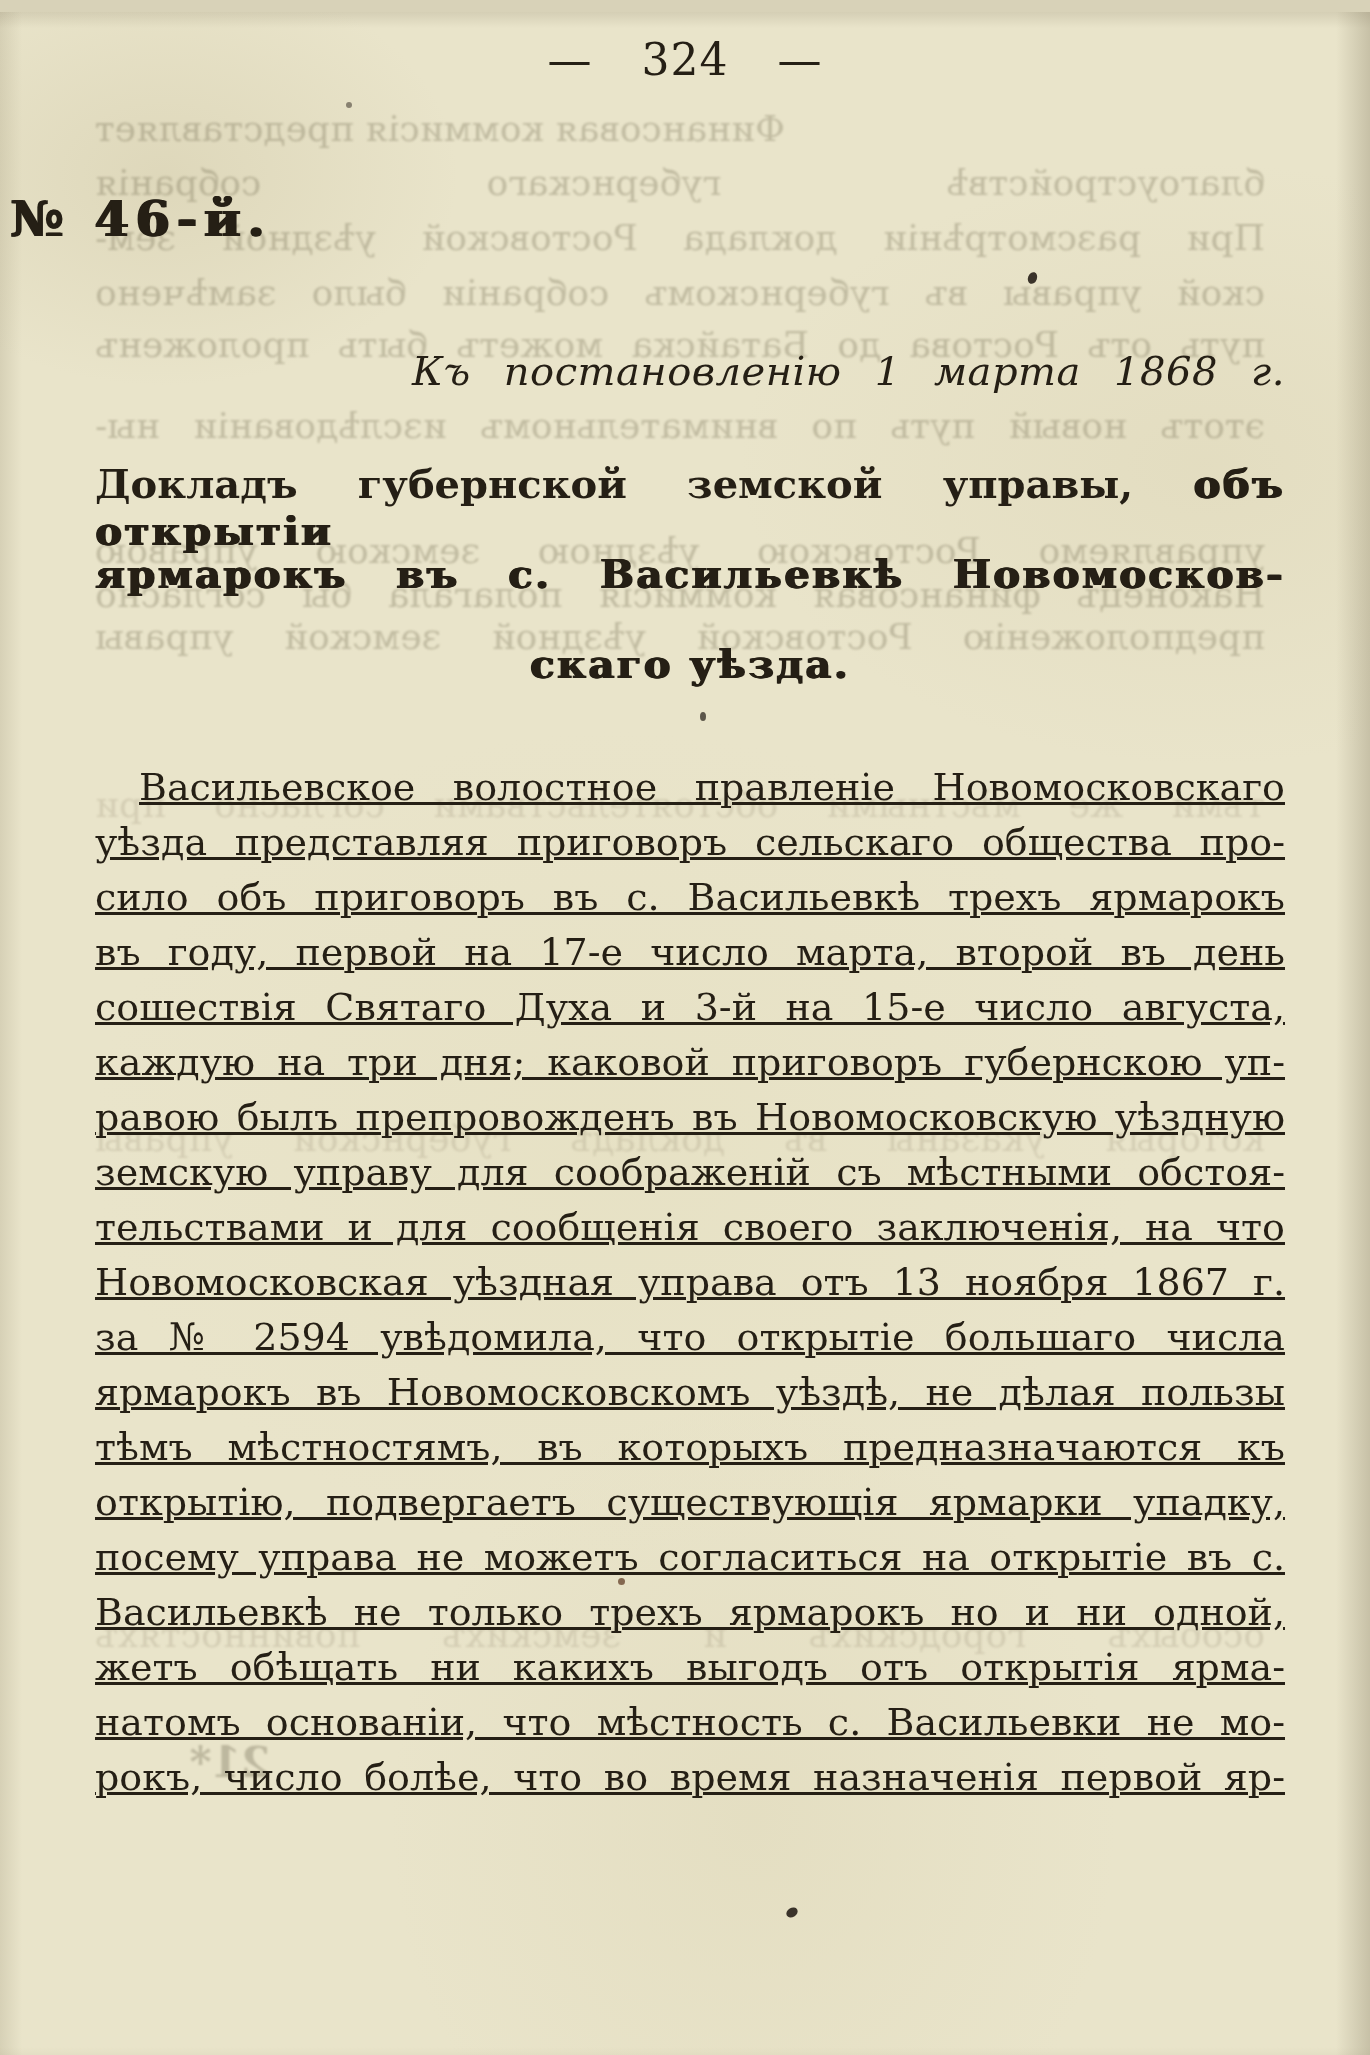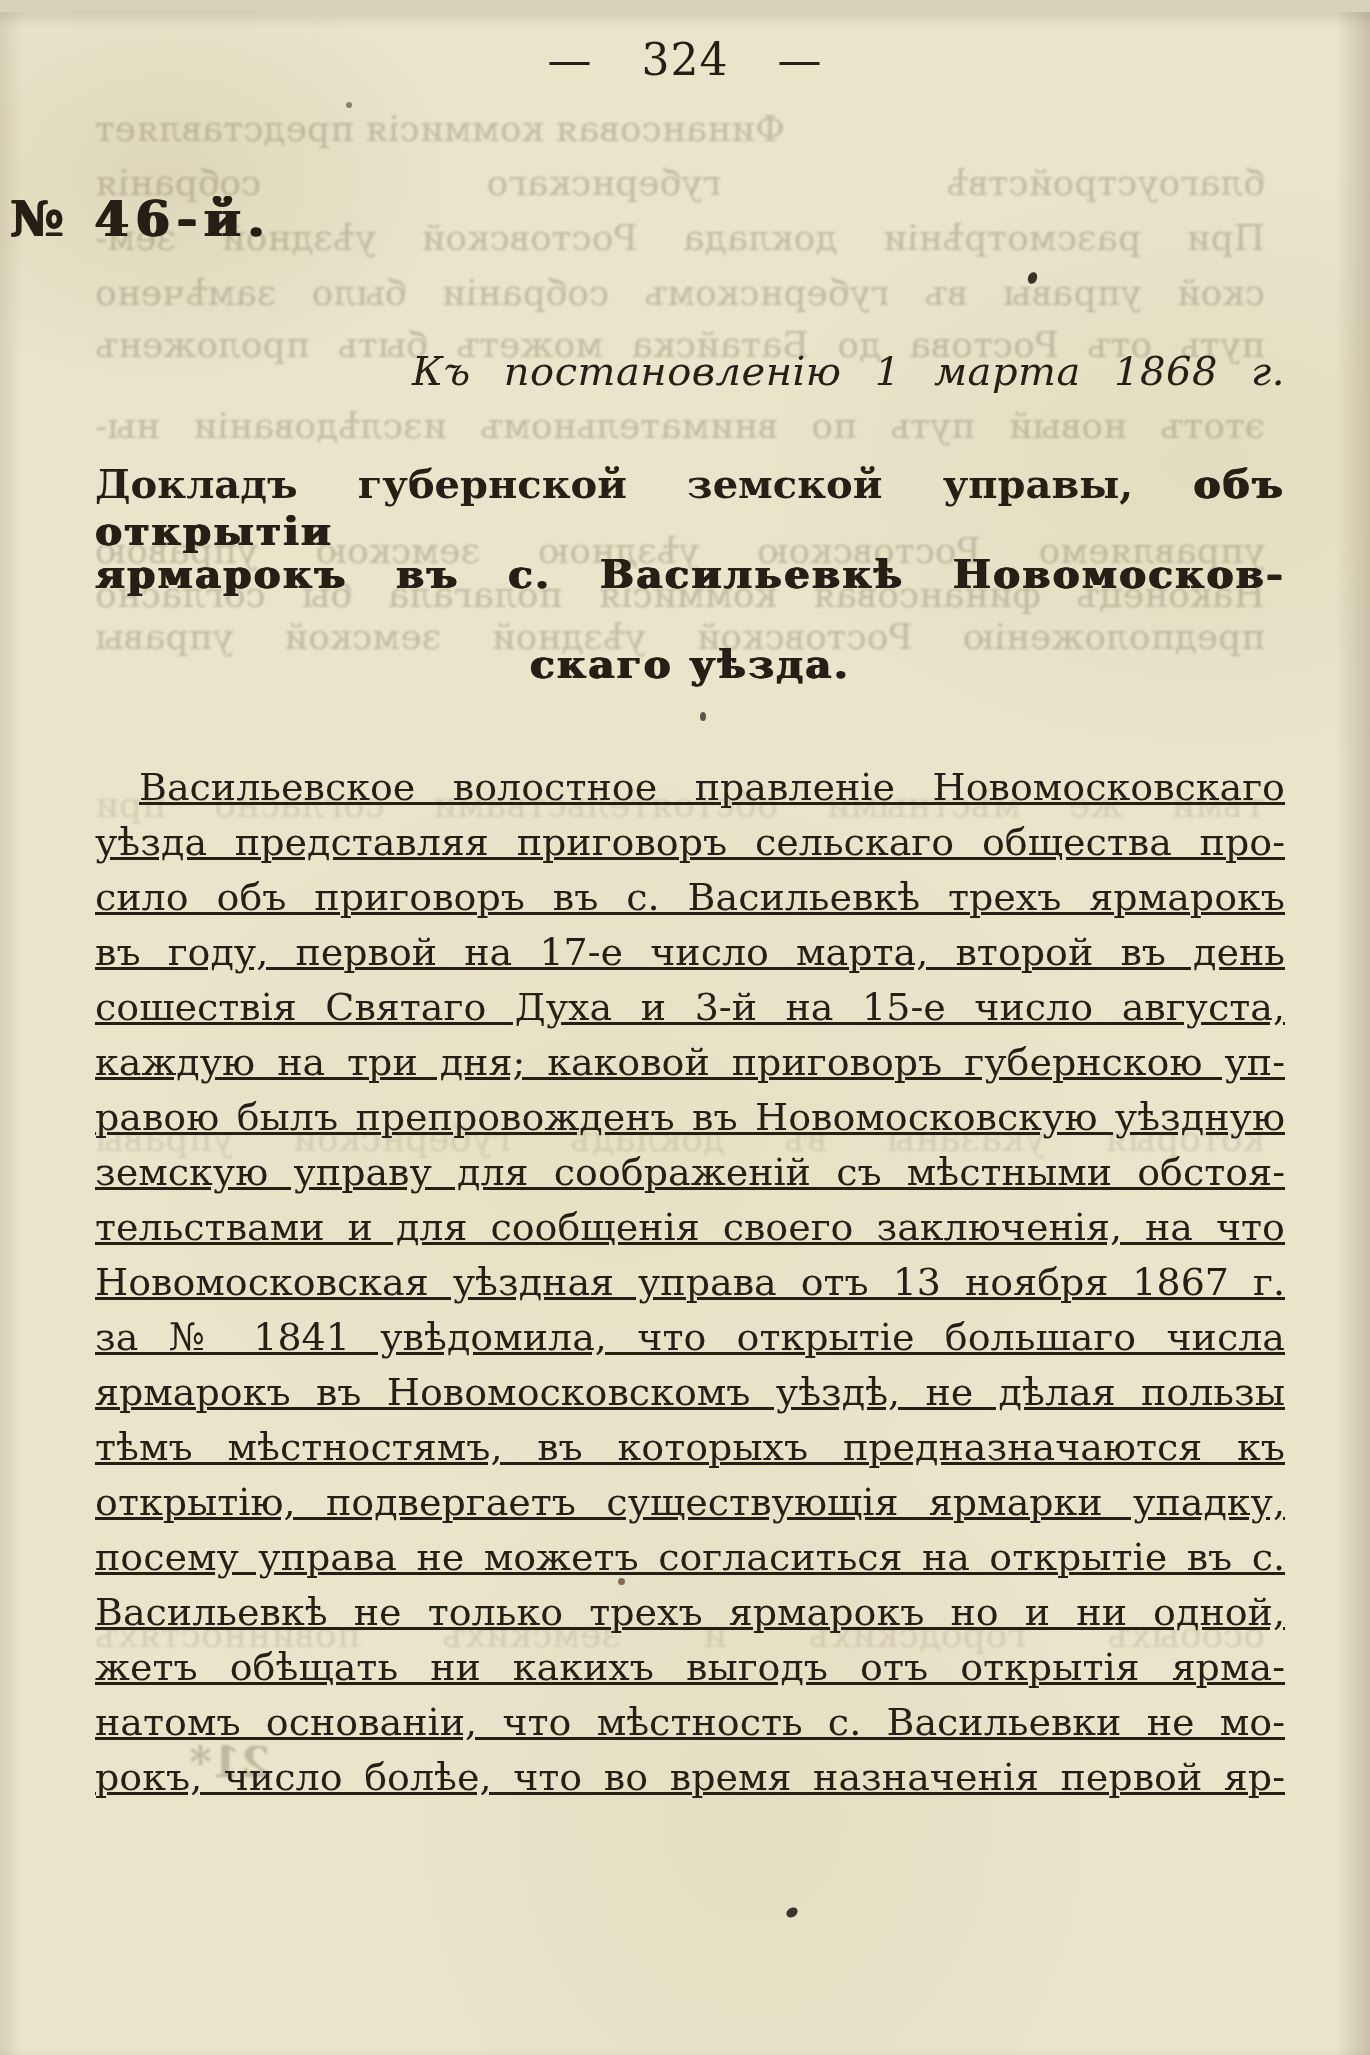--- a/index.html
+++ b/index.html
@@ -144,21 +144,21 @@
     <div class="body-line indent">Васильевское волостное правленіе Новомосковскаго</div>
     <div class="body-line">уѣзда представляя приговоръ сельскаго общества про-</div>
     <div class="body-line">сило объ приговоръ въ с. Васильевкѣ трехъ ярмарокъ</div>
     <div class="body-line">въ году, первой на 17-е число марта, второй въ день</div>
     <div class="body-line">сошествія Святаго Духа и 3-й на 15-е число августа,</div>
     <div class="body-line">каждую на три дня; каковой приговоръ губернскою уп-</div>
     <div class="body-line">равою былъ препровожденъ въ Новомосковскую уѣздную</div>
     <div class="body-line">земскую управу для соображеній съ мѣстными обстоя-</div>
     <div class="body-line">тельствами и для сообщенія своего заключенія, на что</div>
     <div class="body-line">Новомосковская уѣздная управа отъ 13 ноября 1867 г.</div>
-    <div class="body-line">за № 1841 увѣдомила, что открытіе большаго числа</div>
+    <div class="body-line">за № 2594 увѣдомила, что открытіе большаго числа</div>
     <div class="body-line">ярмарокъ въ Новомосковскомъ уѣздѣ, не дѣлая пользы</div>
     <div class="body-line">тѣмъ мѣстностямъ, въ которыхъ предназначаются къ</div>
     <div class="body-line">открытію, подвергаетъ существующія ярмарки упадку,</div>
     <div class="body-line">посему управа не можетъ согласиться на открытіе въ с.</div>
     <div class="body-line">Васильевкѣ не только трехъ ярмарокъ но и ни одной,</div>
     <div class="body-line">жетъ обѣщать ни какихъ выгодъ отъ открытія ярма-</div>
     <div class="body-line">натомъ основаніи, что мѣстность с. Васильевки не мо-</div>
     <div class="body-line">рокъ, число болѣе, что во время назначенія первой яр-</div>
   </div>
 

